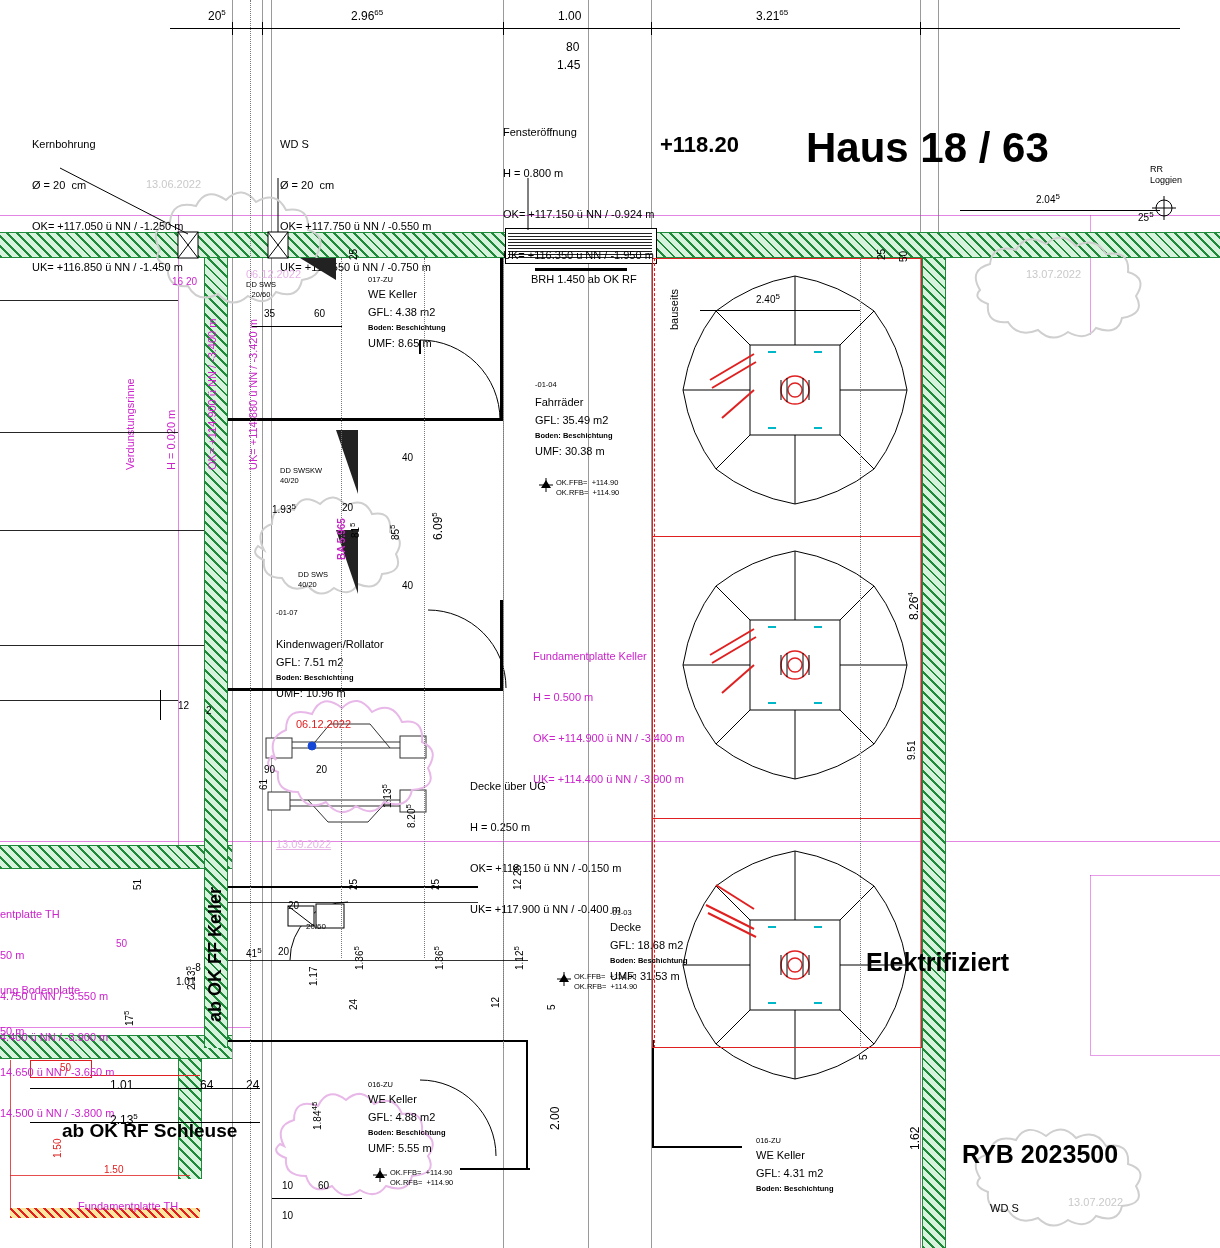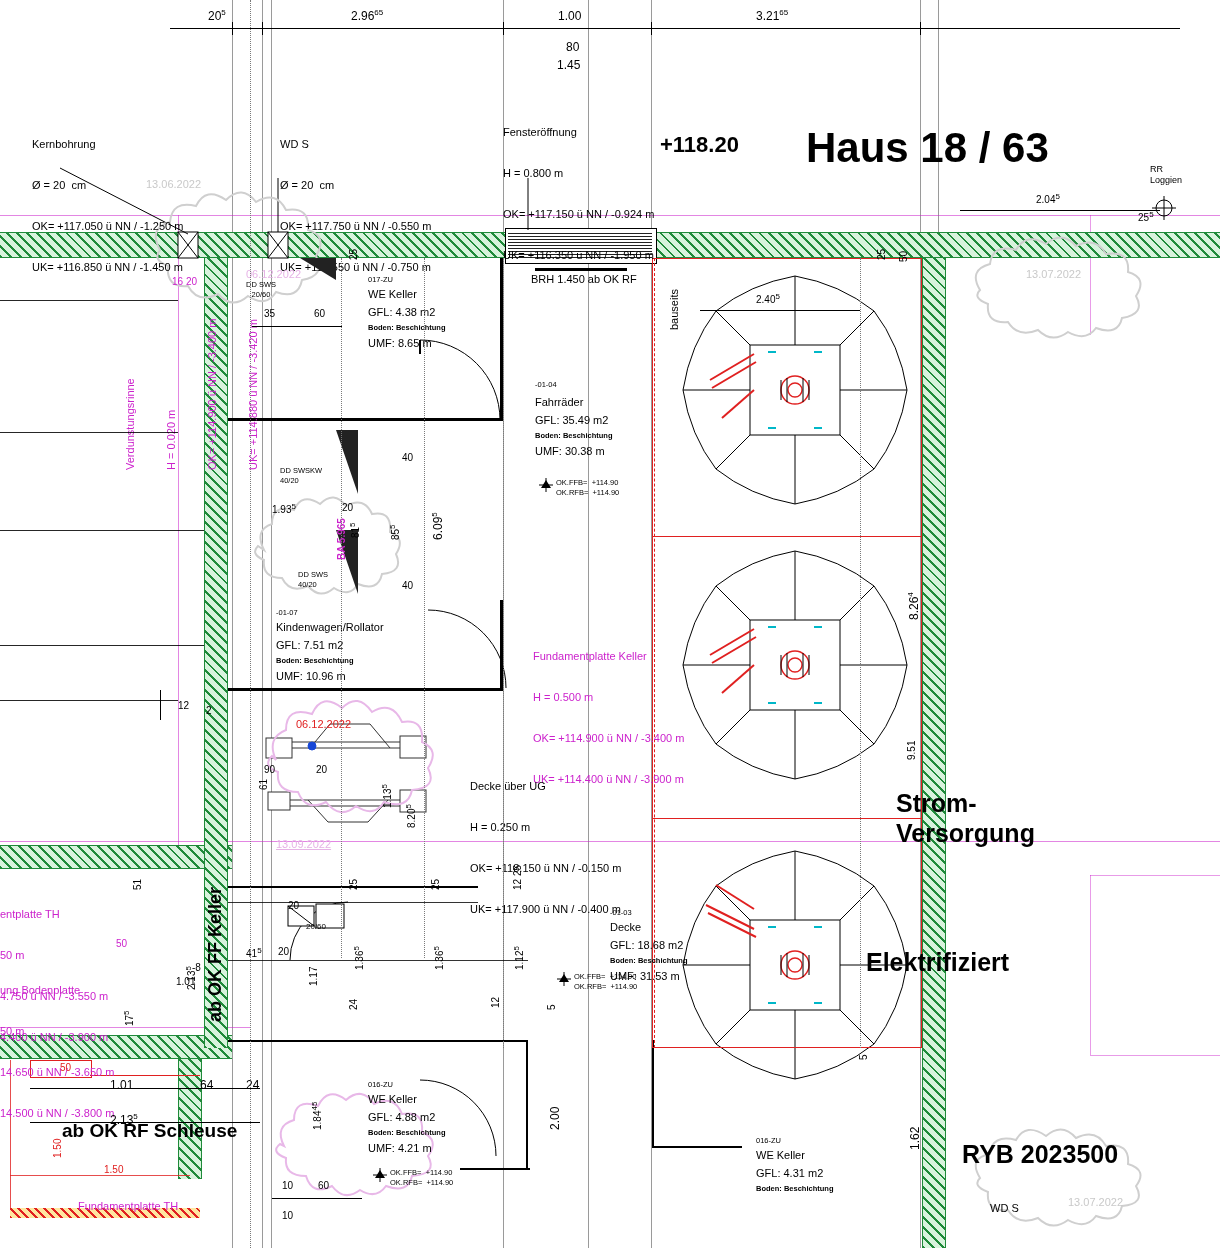--- a/index.html
+++ b/index.html
@@ -404,22 +404,20 @@
     <div>50 m</div>
     <div>14.650 ü NN / -3.650 m</div>
     <div>14.500 ü NN / -3.800 m</div>
   </div>
 
   <div class="abs txt magenta" style="left:78px;top:1200px;">Fundamentplatte TH</div>
 
   <div class="abs h4" style="left:62px;top:1120px;font-size:19px;">ab OK RF Schleuse</div>
   <div class="abs h4 rot90" style="left:205px;top:1022px;font-size:18px;">ab OK FF Keller</div>
 
-  <div class="abs h2" style="left:896px;top:788px;line-height:1.2;">Strom-
-Versorgung</div>
   <div class="abs h2" style="left:866px;top:948px;">Elektrifiziert</div>
   <div class="abs h2" style="left:962px;top:1140px;">RYB 2023500</div>
   <div class="abs txt" style="left:990px;top:1202px;">WD S</div>
 
   <div class="abs" style="left:368px;top:275px;">
     <div class="txt-xs">017-ZU</div>
     <div class="txt" style="margin-top:3px;">WE Keller</div>
     <div class="txt" style="margin-top:4px;">GFL: 4.38 m2</div>
     <div class="txt-xs" style="margin-top:4px;font-weight:bold;">Boden: Beschichtung</div>
     <div class="txt" style="margin-top:4px;">UMF: 8.65 m</div>
@@ -434,21 +432,21 @@
   </div>
   <svg class="abs" style="left:538px;top:478px;" width="16" height="16">
     <path d="M8 0 L8 14 M1 7 L15 7" stroke="#000"></path>
     <path d="M8 2 L13 10 L3 10 Z" fill="#000"></path>
   </svg>
   <div class="abs txt-xs" style="left:556px;top:478px;">OK.FFB=  +114.90
 OK.RFB=  +114.90</div>
 
   <div class="abs" style="left:276px;top:608px;">
     <div class="txt-xs">-01-07</div>
-    <div class="txt" style="margin-top:3px;text-align:right;">Kindenwagen/Rollator</div>
+    <div class="txt" style="margin-top:20px;text-align:right;">Kindenwagen/Rollator</div>
     <div class="txt" style="margin-top:4px;">GFL: 7.51 m2</div>
     <div class="txt-xs" style="margin-top:4px;font-weight:bold;">Boden: Beschichtung</div>
     <div class="txt" style="margin-top:4px;">UMF: 10.96 m</div>
   </div>
 
   <div class="abs" style="left:610px;top:908px;">
     <div class="txt-xs">-01-03</div>
     <div class="txt" style="margin-top:3px;">Decke</div>
     <div class="txt" style="margin-top:4px;">GFL: 18.68 m2</div>
     <div class="txt-xs" style="margin-top:4px;font-weight:bold;">Boden: Beschichtung</div>
@@ -459,21 +457,21 @@
     <path d="M8 2 L13 10 L3 10 Z" fill="#000"></path>
   </svg>
   <div class="abs txt-xs" style="left:574px;top:972px;">OK.FFB=  +114.90
 OK.RFB=  +114.90</div>
 
   <div class="abs" style="left:368px;top:1080px;">
     <div class="txt-xs">016-ZU</div>
     <div class="txt" style="margin-top:3px;">WE Keller</div>
     <div class="txt" style="margin-top:4px;">GFL: 4.88 m2</div>
     <div class="txt-xs" style="margin-top:4px;font-weight:bold;">Boden: Beschichtung</div>
-    <div class="txt" style="margin-top:4px;">UMF: 4.21 m</div>
+    <div class="txt" style="margin-top:4px;">UMF: 5.55 m</div>
   </div>
   <svg class="abs" style="left:372px;top:1168px;" width="16" height="16">
     <path d="M8 0 L8 14 M1 7 L15 7" stroke="#000"></path>
     <path d="M8 2 L13 10 L3 10 Z" fill="#000"></path>
   </svg>
   <div class="abs txt-xs" style="left:390px;top:1168px;">OK.FFB=  +114.90
 OK.RFB=  +114.90</div>
 
   <div class="abs" style="left:756px;top:1136px;">
     <div class="txt-xs">016-ZU</div>

